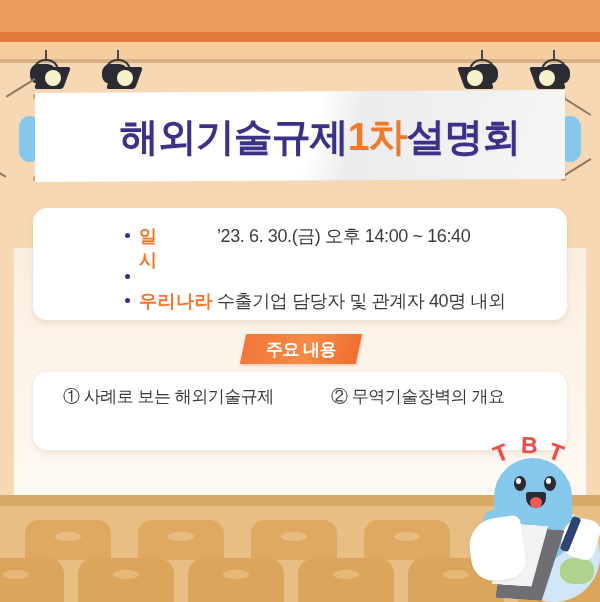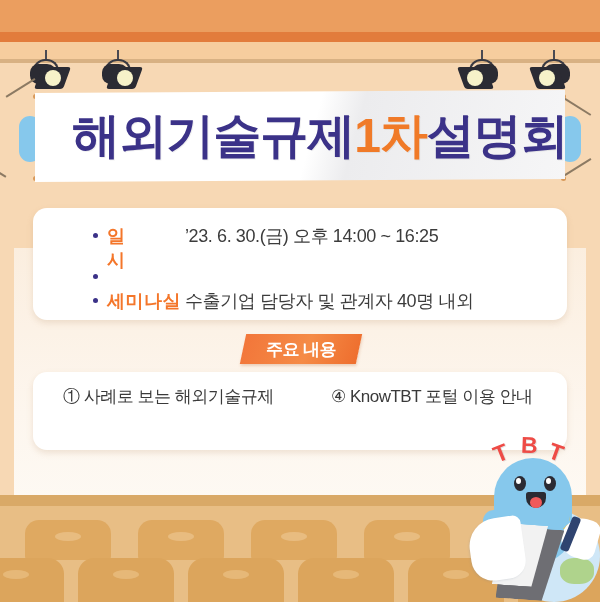--- a/index.html
+++ b/index.html
@@ -47,21 +47,21 @@
   
   .banner-wrap { position:absolute; left:0; top:90px; width:600px; height:92px; }
   .banner {
     position:absolute; left:35px; top:0; width:530px; height:92px;
     background:linear-gradient(105deg,#FFFFFF 0%,#FFFFFF 52%,#ECECEE 60%,#F6F6F7 100%);
     clip-path:polygon(0 3px, 100% 0, 100% 89px, 0 100%);
     display:flex; align-items:center; justify-content:center;
     box-shadow:0 2px 4px rgba(120,90,60,.10);
   }
   .banner-title {
-    font-size:48px; font-weight:bold; letter-spacing:-1px;
+    font-size:39px; font-weight:bold; letter-spacing:-1px;
     color:#3B3288; white-space:nowrap; line-height:1;
     text-shadow:1px 1px 0 rgba(0,0,0,.06);
     margin-left:40px;
   }
   .banner-title .accent { color:#F07A28; }
   .tie {
     position:absolute; width:34px; height:1.6px; background:#8C7A63;
     transform-origin:left center;
   }
   .tie.tl { left:6px;   top:96px;  transform:rotate(-32deg); }
@@ -69,21 +69,21 @@
   .tie.tr { left:562px; top:96px;  transform:rotate(32deg); }
   .tie.br { left:562px; top:176px; transform:rotate(-32deg); }
   .tie-dot { position:absolute; width:5px; height:5px; border-radius:50%; background:#D99A5B; }
 
   
   .card {
     position:absolute; background:#FFFFFF; border-radius:14px;
     box-shadow:0 3px 6px rgba(180,140,100,.22);
   }
   .card-info { left:33px; top:208px; width:534px; height:112px; }
-  .info-rows { padding:16px 0 0 60px; }
+  .info-rows { padding:16px 0 0 92px; }
   .info-row { display:flex; align-items:baseline; margin-bottom:6px; }
   .bullet {
     width:5px; height:5px; border-radius:50%; background:#3B3288;
     margin-right:9px; position:relative; top:-4px; flex:none;
   }
   .info-label {
     color:#F4762A; font-weight:bold; font-size:18px;
     width:78px; flex:none; letter-spacing:.5px;
   }
   .info-label.sp { letter-spacing:18px; }
@@ -243,41 +243,41 @@
     <div class="banner">
       <div class="banner-title"><span>해외기술규제</span><span class="accent">1차</span><span>설명회</span></div>
     </div>
   </div>
 
   <div class="card card-info">
     <div class="info-rows">
       <div class="info-row">
         <span class="bullet"></span>
         <span class="info-label sp">일 시</span>
-        <span class="info-value">’23. 6. 30.(금) 오후 14:00 ~ 16:25</span>
+        <span class="info-value">’23. 6. 30.(금) 오후 14:00 ~ 16:40</span>
       </div>
       <div class="info-row">
         <span class="bullet"></span>
       </div>
       <div class="info-row">
         <span class="bullet"></span>
-        <span class="info-label">세미나실</span>
+        <span class="info-label">우리나라</span>
         <span class="info-value">수출기업 담당자 및 관계자 40명 내외</span>
       </div>
     </div>
   </div>
 
   <div class="badge">
     <span>주요 내용</span>
   </div>
 
   <div class="card card-content">
     <div class="content-grid">
       <div class="content-item">① 사례로 보는 해외기술규제</div>
-      <div class="content-item">④ KnowTBT 포털 이용 안내</div>
+      <div class="content-item">② 무역기술장벽의 개요</div>
     </div>
   </div>
 
   <div class="floor-top"></div>
   <div class="floor">
     <div class="seat" style="left:25px;  top:14px; width:86px; height:40px;">
         <div class="dent"></div>
       </div>
     <div class="seat" style="left:138px; top:14px; width:86px; height:40px;">
         <div class="dent"></div>

